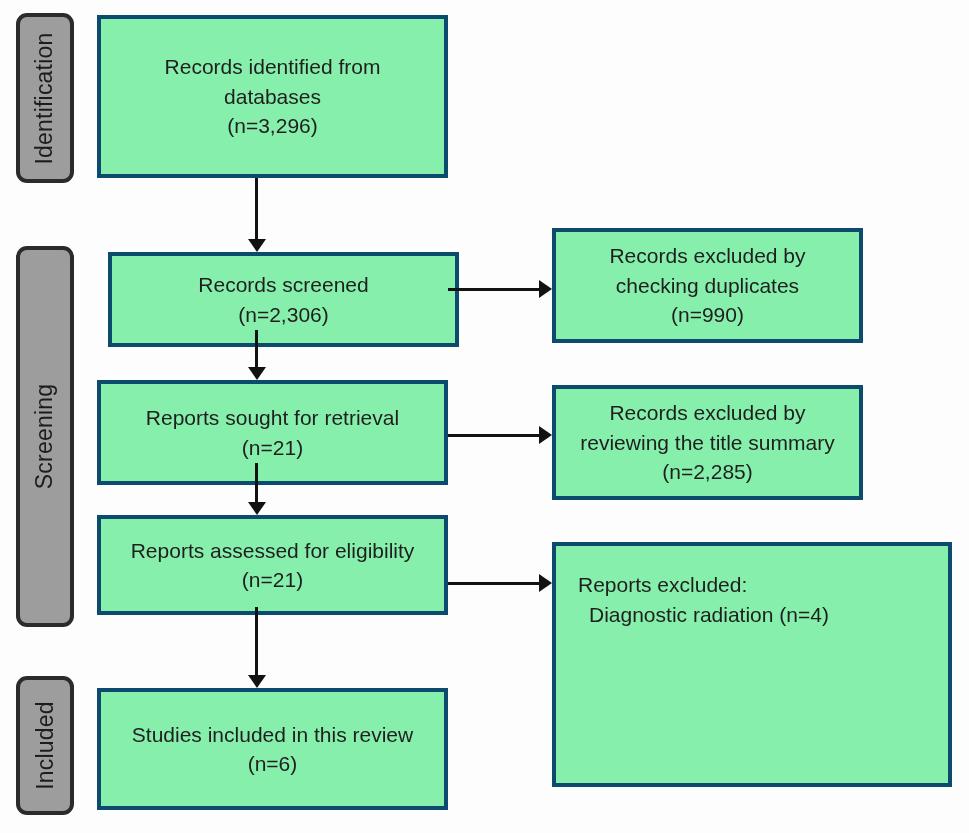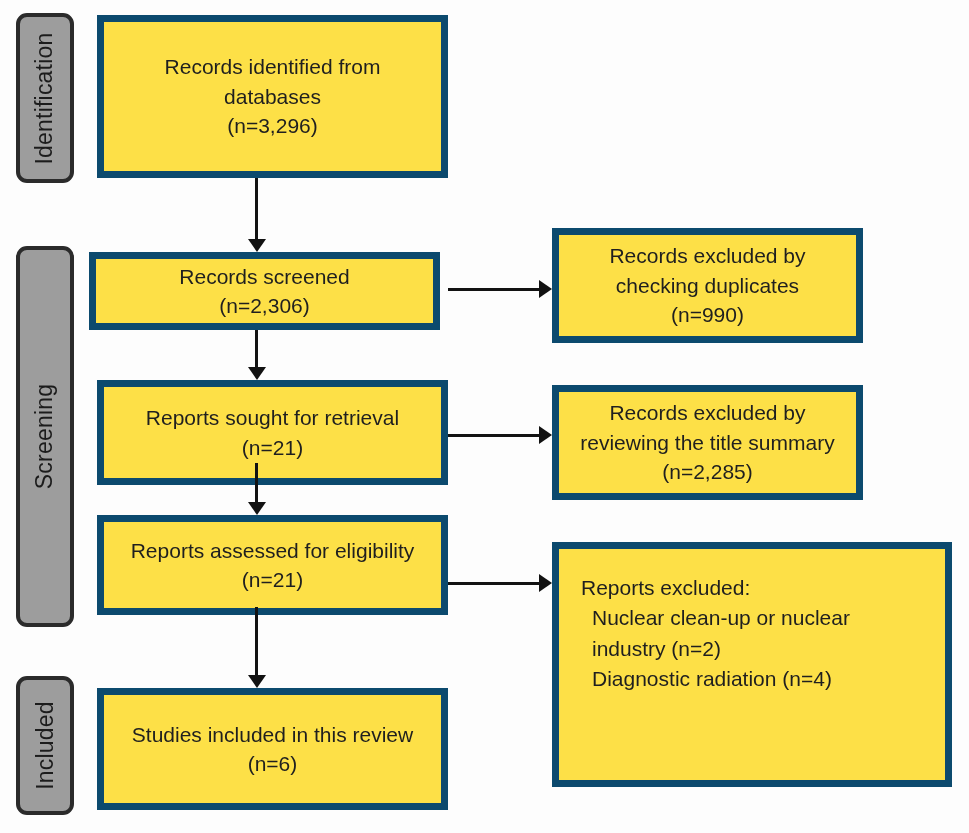--- a/index.html
+++ b/index.html
@@ -36,33 +36,33 @@
     color: #1c1c1c;
     letter-spacing: 0.2px;
   }
   #stage-identification { top: 13px;  height: 170px; }
   #stage-screening      { top: 246px; height: 381px; }
   #stage-included       { top: 676px; height: 139px; }
 
   
   .box {
     position: absolute;
-    border: 7px solid #0c4a6e;
-    background: #fde047;
+    border: 4px solid #0c4a6e;
+    background: #86efac;
     box-sizing: border-box;
     display: flex;
     align-items: center;
     justify-content: center;
     text-align: center;
     font-size: 21px;
     line-height: 1.4;
   }
   .box .box-text { white-space: pre-line; }
   #box-identified { left: 97px; top: 15px;  width: 351px; height: 163px; }
-  #box-screened   { left: 89px; top: 252px; width: 351px; height: 78px;  }
+  #box-screened   { left: 108px; top: 252px; width: 351px; height: 95px;  }
   #box-sought     { left: 97px; top: 380px; width: 351px; height: 105px;  }
   #box-assessed   { left: 97px; top: 515px; width: 351px; height: 100px;  }
   #box-included   { left: 97px; top: 688px; width: 351px; height: 122px; }
 
   #box-excl-duplicates { left: 552px; top: 228px; width: 311px; height: 115px; }
   #box-excl-title      { left: 552px; top: 385px; width: 311px; height: 115px; }
   #box-excl-reports {
     left: 552px; top: 522px; width: 400px; height: 245px;
     align-items: flex-start;
     justify-content: flex-start;
@@ -155,21 +155,20 @@
 (n=990)</div>
   </div>
   <div class="box" id="box-excl-title">
     <div class="box-text">Records excluded by
 reviewing the title summary
 (n=2,285)</div>
   </div>
   <div class="box" id="box-excl-reports">
     <div class="excl-list">
       <div class="excl-heading">Reports excluded:</div>
-      <div class="excl-item">Nuclear clean-up or nuclear industry (n=2)</div>
       <div class="excl-item">Diagnostic radiation (n=4)</div>
     </div>
   </div>
 
   <div class="vline" id="v1-line"></div>
   <div class="vhead" id="v1-head"></div>
   <div class="vline" id="v2-line"></div>
   <div class="vhead" id="v2-head"></div>
   <div class="vline" id="v3-line"></div>
   <div class="vhead" id="v3-head"></div>

